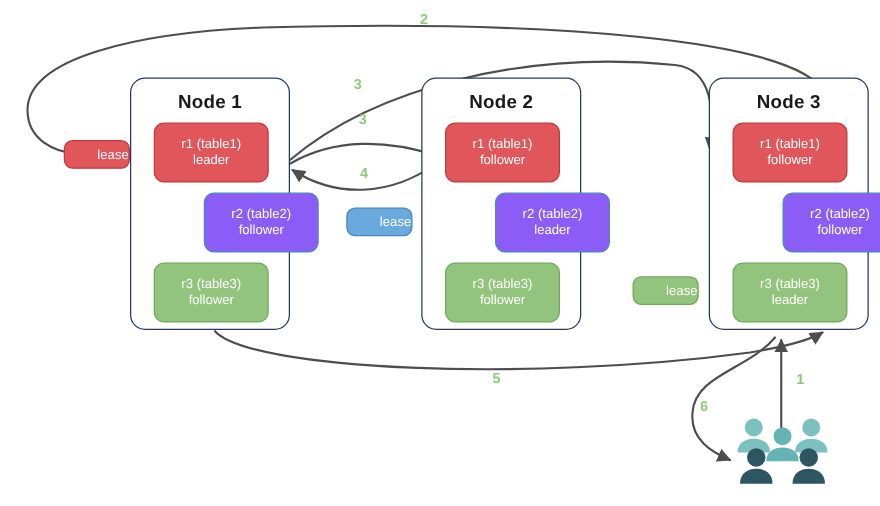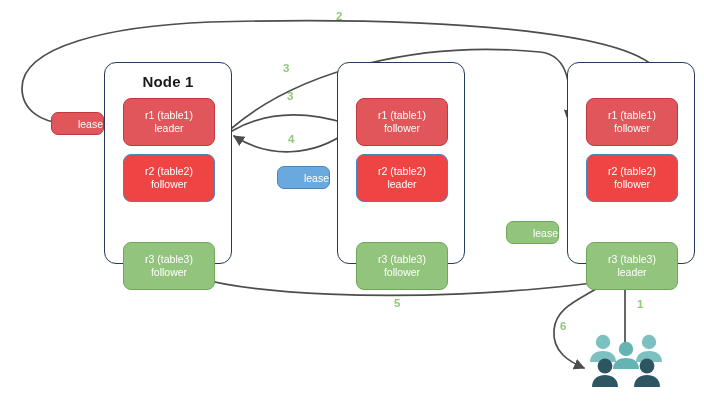--- a/index.html
+++ b/index.html
@@ -56,22 +56,22 @@
     flex-direction: column;
     align-items: center;
     justify-content: center;
     color: #ffffff;
     font-size: 10.5px;
     line-height: 13px;
     text-align: center;
   }
   .replica .ln { display: block; }
   .rep-red   { background: #e0565a; border: 1.4px solid #c0393d; }
-  .rep-blue  { background: #ef4444; border: 1.4px solid #4b86bd; }
-  .rep-green { background: #92c47d; border: 1.4px solid #6fa85b; margin-top: 32px; }
+  .rep-blue  { background: #8b5cf6; border: 1.4px solid #4b86bd; margin-left: 40px; }
+  .rep-green { background: #92c47d; border: 1.4px solid #6fa85b; }
 
   
   .lease {
     position: absolute;
     box-sizing: border-box;
     border-radius: 7px;
     display: flex;
     align-items: center;
     justify-content: flex-end;
     color: #ffffff;
@@ -142,38 +142,40 @@
       <span class="ln">follower</span>
     </div>
 
     <div class="replica rep-green" style="left:18px; top:147px; width:92px; height:48px;">
       <span class="ln">r3 (table3)</span>
       <span class="ln">follower</span>
     </div>
   </div>
 
   <div class="node" style="left:337px; top:62px; width:128px; height:202px;">
+    <div class="node-title">Node 2</div>
 
     <div class="replica rep-red" style="left:18px; top:35px; width:92px; height:48px;">
       <span class="ln">r1 (table1)</span>
       <span class="ln">follower</span>
     </div>
 
     <div class="replica rep-blue" style="left:18px; top:91px; width:92px; height:48px;">
       <span class="ln">r2 (table2)</span>
       <span class="ln">leader</span>
     </div>
 
     <div class="replica rep-green" style="left:18px; top:147px; width:92px; height:48px;">
       <span class="ln">r3 (table3)</span>
       <span class="ln">follower</span>
     </div>
   </div>
 
   <div class="node" style="left:567px; top:62px; width:128px; height:202px;">
+    <div class="node-title">Node 3</div>
 
     <div class="replica rep-red" style="left:18px; top:35px; width:92px; height:48px;">
       <span class="ln">r1 (table1)</span>
       <span class="ln">follower</span>
     </div>
 
     <div class="replica rep-blue" style="left:18px; top:91px; width:92px; height:48px;">
       <span class="ln">r2 (table2)</span>
       <span class="ln">follower</span>
     </div>

